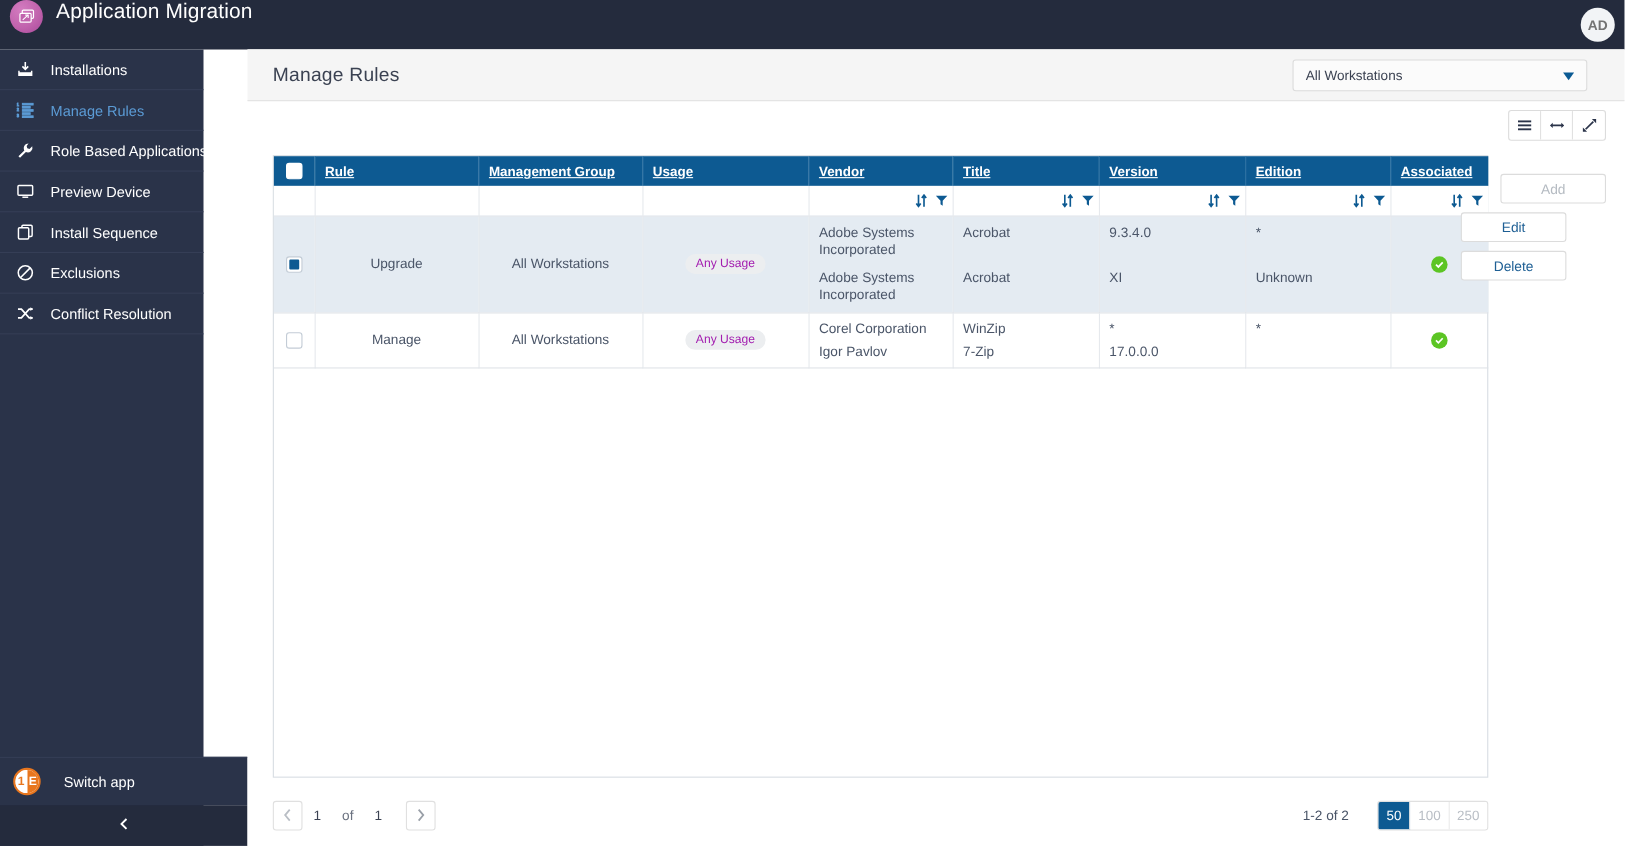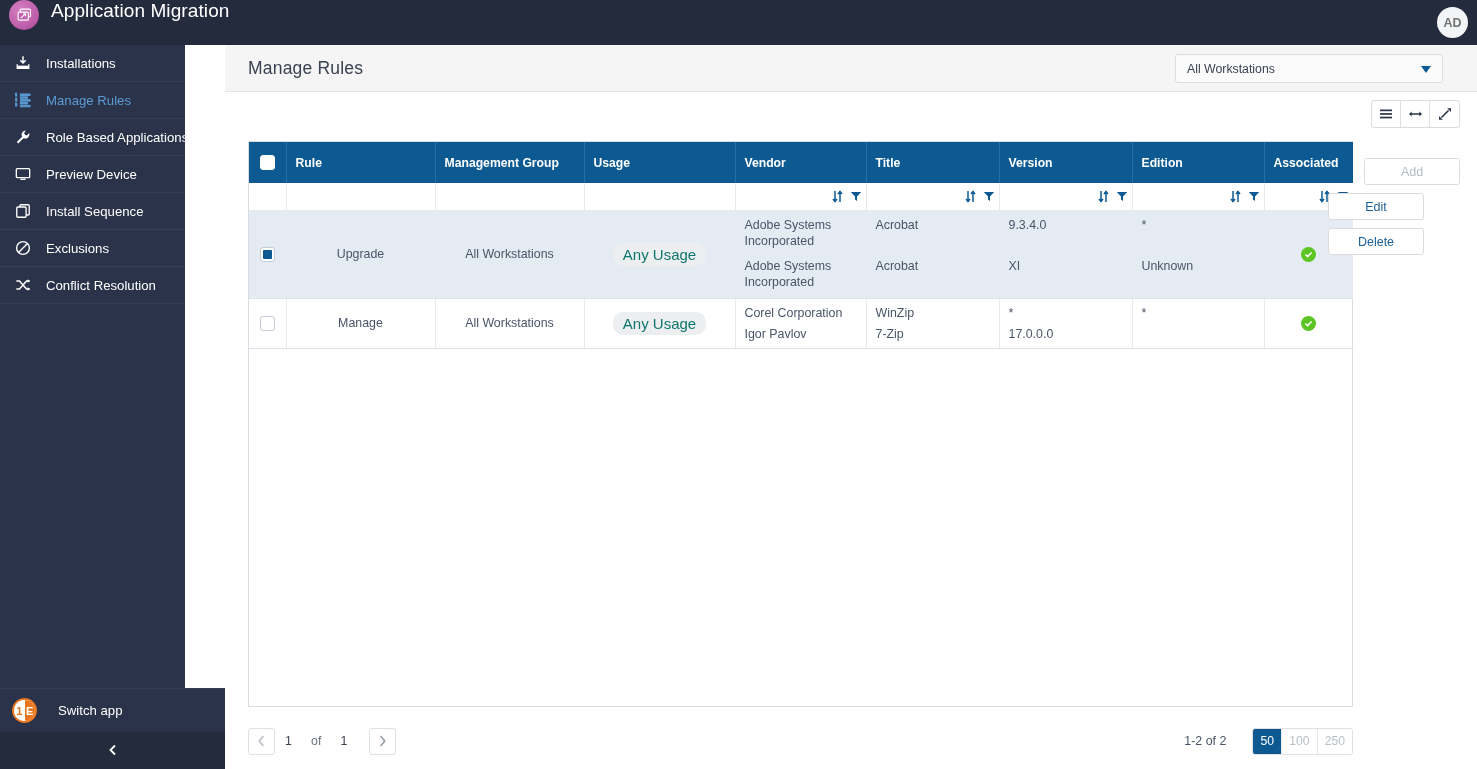--- a/index.html
+++ b/index.html
@@ -126,22 +126,23 @@
   
   .table-wrap {
     position: absolute; left: 23px; top: 96px;
     width: 1105px; height: 566px;
     border: 1px solid #d8dde3; background: #ffffff;
   }
   table.grid { width: 100%; border-collapse: collapse; table-layout: fixed; }
   table.grid th {
     background: #0d5a92; color: #ffffff;
     font-size: 12.2px; font-weight: bold; text-align: left;
-    height: 41px; padding: 0 0 0 9px;
+    height: 27px; padding: 0 0 0 9px;
     border-right: 1px solid #2a6fa1;
+    text-decoration: underline;
   }
   table.grid th:last-child { border-right: none; }
   .filter-row td {
     height: 27px; background: #ffffff;
     border-right: 1px solid #e6e9ed; border-bottom: 1px solid #e6e9ed;
     padding: 0;
   }
   .filter-row td:last-child { border-right: none; }
   .fcell {
     display: flex; align-items: center; justify-content: flex-end;
@@ -166,22 +167,22 @@
     border-radius: 3px; background: #ffffff;
     display: flex; align-items: center; justify-content: center;
     cursor: pointer; margin: 0 auto;
   }
   .chk.checked::after {
     content: ""; width: 9px; height: 9px; background: #0d5a92; border-radius: 1px;
   }
   th .chk { border-color: #ffffff; }
 
   .pill {
-    display: inline-block; background: #eceef0; color: #0f766e;
-    border-radius: 10px; padding: 3px 10px; font-size: 15px;
+    display: inline-block; background: #eceef0; color: #a21caf;
+    border-radius: 10px; padding: 3px 10px; font-size: 11px;
   }
   .ok-badge {
     width: 15px; height: 15px; border-radius: 50%;
     background: #5cc524; display: flex; align-items: center; justify-content: center;
     margin: 0 auto;
   }
 
   
   .actions {
     position: absolute; right: 17px; top: 113px;

